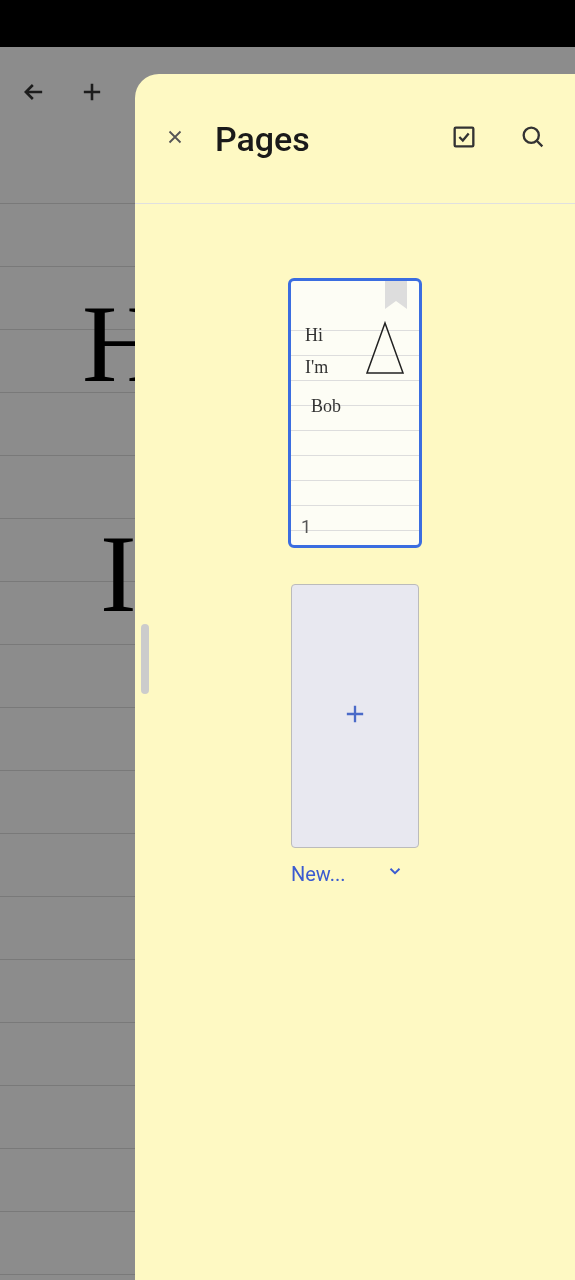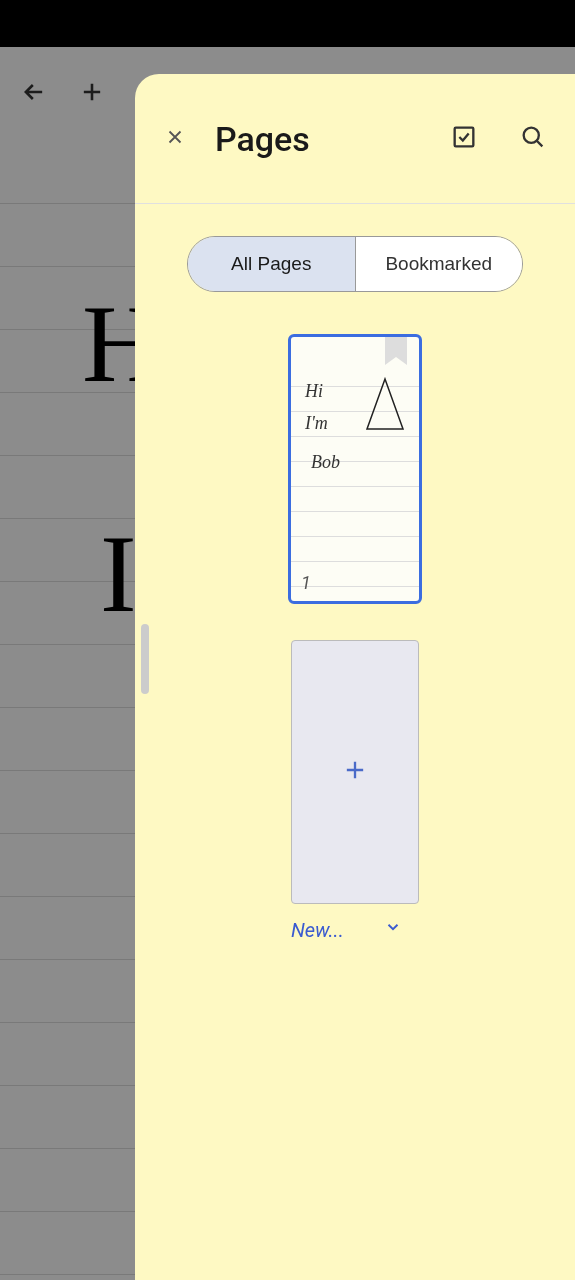--- a/index.html
+++ b/index.html
@@ -159,21 +159,20 @@
     .segment:first-child {
       border-right: 1.5px solid #999;
     }
     
     .thumbnails {
       margin-top: 42px;
       display: flex;
       flex-direction: column;
       gap: 36px;
       align-items: center;
-      font-style: italic;
     }
     
     .page-thumb {
       width: 134px;
       height: 270px;
       border: 3px solid #3b6de0;
       border-radius: 6px;
       background: #fdfdf5;
       position: relative;
       cursor: pointer;
@@ -313,24 +312,20 @@
             <path d="M20 20l-5-5"></path>
           </svg>
         </span>
       </button>
     </div>
   </div>
 
   <div class="panel-body">
     <div class="scroll-handle"></div>
 
-    <div class="segmented-control">
-      <button class="segment active">All Pages</button>
-      <button class="segment">Bookmarked</button>
-    </div>
 
     <div class="thumbnails">
       <div class="page-thumb">
         <div class="page-thumb-lines"></div>
         <span class="bookmark-ribbon">
           <svg width="22" height="32" viewBox="0 0 22 32">
             <path d="M0 0 H22 V28 L11 20 L0 28 Z" fill="#ddd"></path>
           </svg>
         </span>
         <div class="thumb-handwriting">

